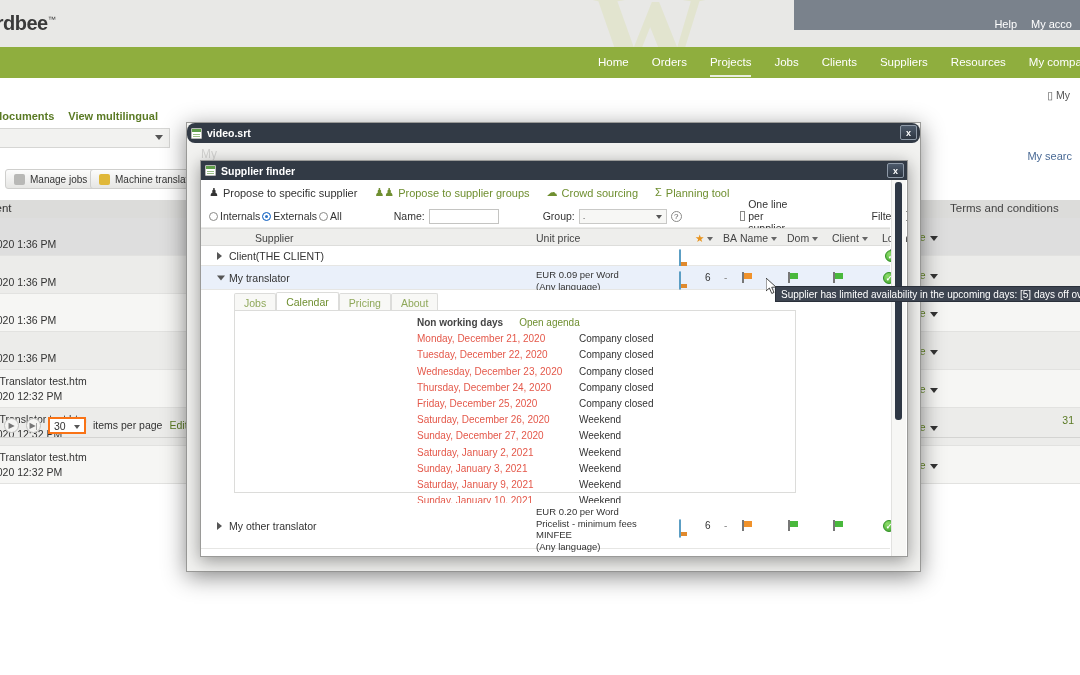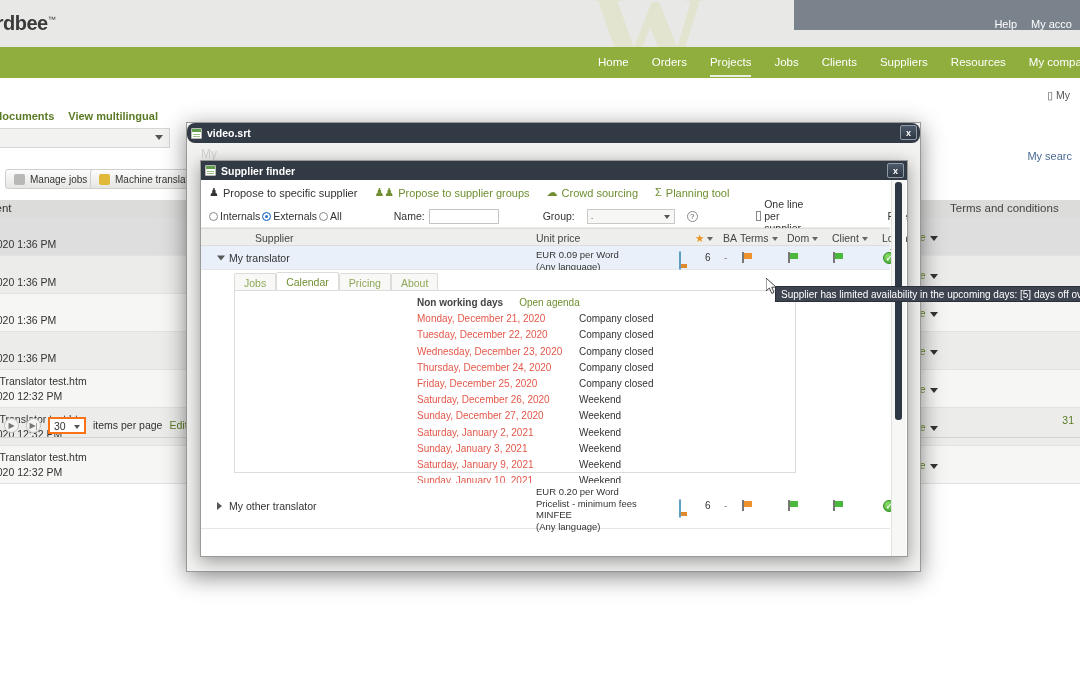--- a/index.html
+++ b/index.html
@@ -224,21 +224,21 @@
     border-bottom: 1px solid #ececea;
   }
   .rad { display: inline-flex; align-items: center; gap: 2px; margin-right: 2px; }
   .rad .dot {
     width: 9px; height: 9px; border-radius: 50%;
     border: 1px solid #8a8a88; background: #fff; position: relative;
   }
   .rad.on .dot { border-color: #2a72c8; background: #2a72c8; box-shadow: inset 0 0 0 2px #fff; }
   .fl-name { margin-left: 50px; display: flex; align-items: center; gap: 4px; }
   .fl-input { width: 70px; height: 15px; border: 1px solid #c4c4c2; background: #fff; }
-  .fl-group { margin-left: 44px; display: flex; align-items: center; gap: 12px; }
+  .fl-group { margin-left: 44px; display: flex; align-items: center; gap: 4px; }
   .fl-select {
     width: 88px; height: 15px; border: 1px solid #c9c9c7; background: #f7f7f5;
     font-size: 9.5px; color: #555; padding: 0 3px; position: relative;
   }
   .fl-select .caret {
     position: absolute; right: 4px; top: 5px;
     border-left: 3px solid transparent; border-right: 3px solid transparent;
     border-top: 4px solid #555;
   }
   .help-ico {
@@ -526,27 +526,36 @@
           <span>Filters</span>
           <span class="chk"></span>
         </span>
       </div>
 
       <div class="sf-thead">
         <div style="left:54px">Supplier</div>
         <div style="left:335px">Unit price</div>
         <div style="left:494px;color:#e8941f"><span>★</span><span class="th-caret"></span></div>
         <div style="left:522px">BA</div>
-        <div style="left:539px"><span>Terms</span><span class="th-caret"></span></div>
+        <div style="left:539px"><span>Name</span><span class="th-caret"></span></div>
         <div style="left:586px"><span>Dom</span><span class="th-caret"></span></div>
         <div style="left:631px"><span>Client</span><span class="th-caret"></span></div>
         <div style="left:681px"><span>Login</span><span class="th-caret"></span></div>
 
       </div>
 
+      <div class="sf-row r1">
+        <div class="twisty"></div>
+        <div class="sup-name" style="top:4px">Client(THE CLIENT)</div>
+        <div style="left:478px;top:4px"><span class="xls-ico"></span></div>
+        <div style="left:684px;top:4px">
+            <span class="okcircle">✓</span>
+          </div>
+
+      </div>
 
       <div class="sf-row r2">
         <div class="twisty open"></div>
         <div class="sup-name" style="top:6px"><span id="r2name">My translator</span></div>
         <div class="unit-price" style="top:3px"><span id="r2price">EUR 0.09 per Word<br>(Any language)</span></div>
         <div style="left:478px;top:6px"><span class="xls-ico"></span></div>
         <div style="left:504px;top:6px;font-size:10px;color:#333">6</div>
         <div style="left:523px;top:6px;font-size:10px;color:#888">-</div>
         <div style="left:541px;top:6px"><span class="flag orange"><i class="pole"></i><i class="cloth"></i></span></div>
         <div style="left:587px;top:6px"><span class="flag green"><i class="pole"></i><i class="cloth"></i></span></div>

